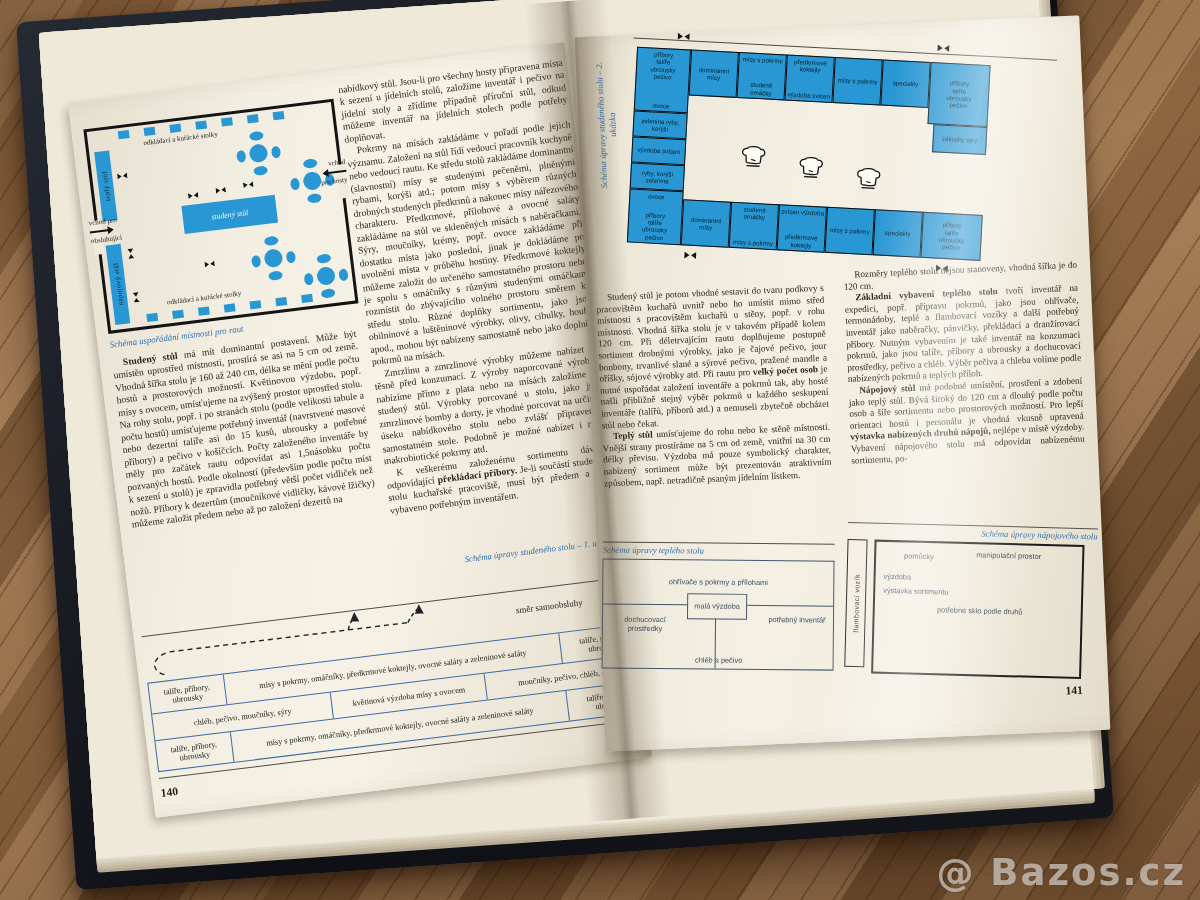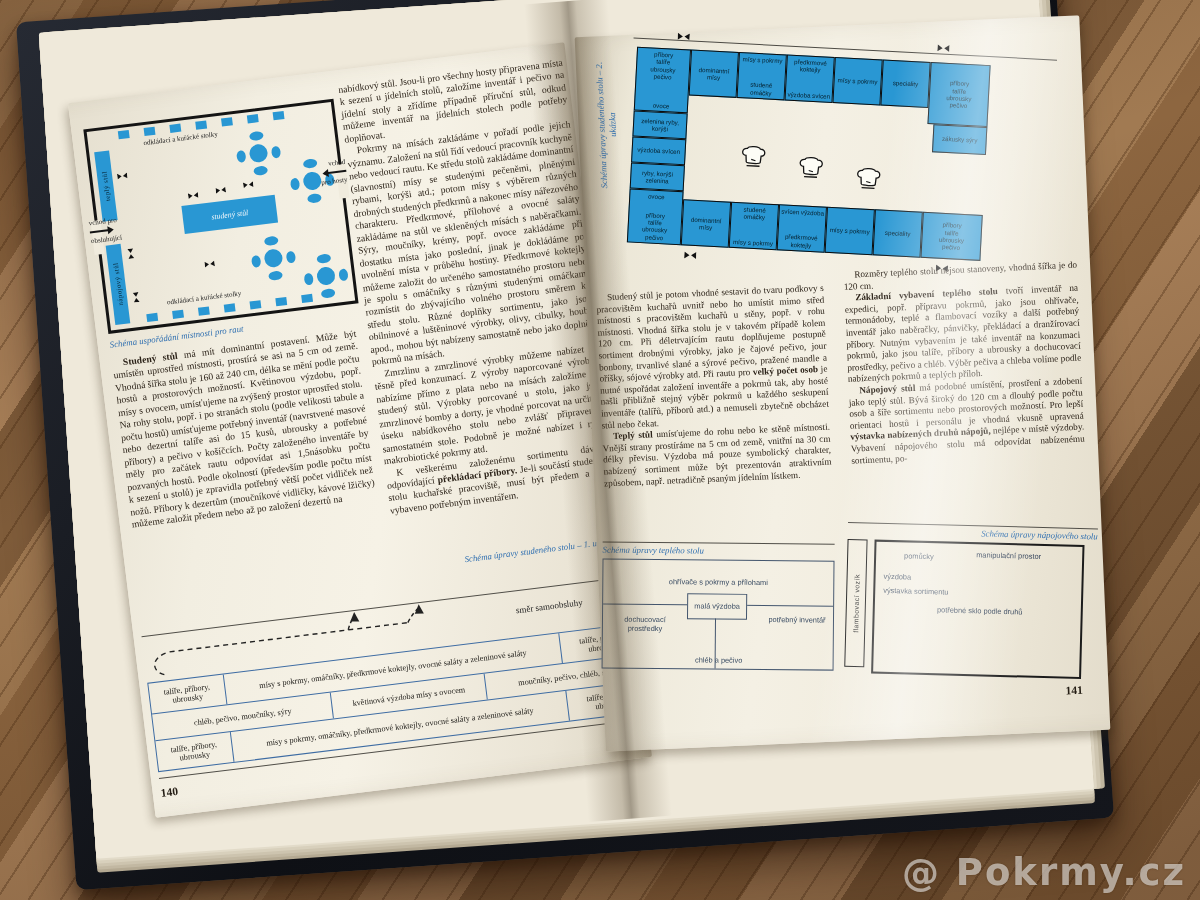--- a/index.html
+++ b/index.html
@@ -426,13 +426,13 @@
         <span class="dlbl" style="left:62px;top:62px;width:86px;text-align:center;">potřebné sklo podle druhů</span>
       </div>
     </div>
   </div>
 
   <div class="pagenum" style="position:absolute;left:462px;top:668px;">141</div>
 </div>
 
 <div class="gutter"></div>
 
-<div class="watermark">@ Pokrmy.cz</div>
+<div class="watermark">@ Bazos.cz</div>
 
 </body></html>

